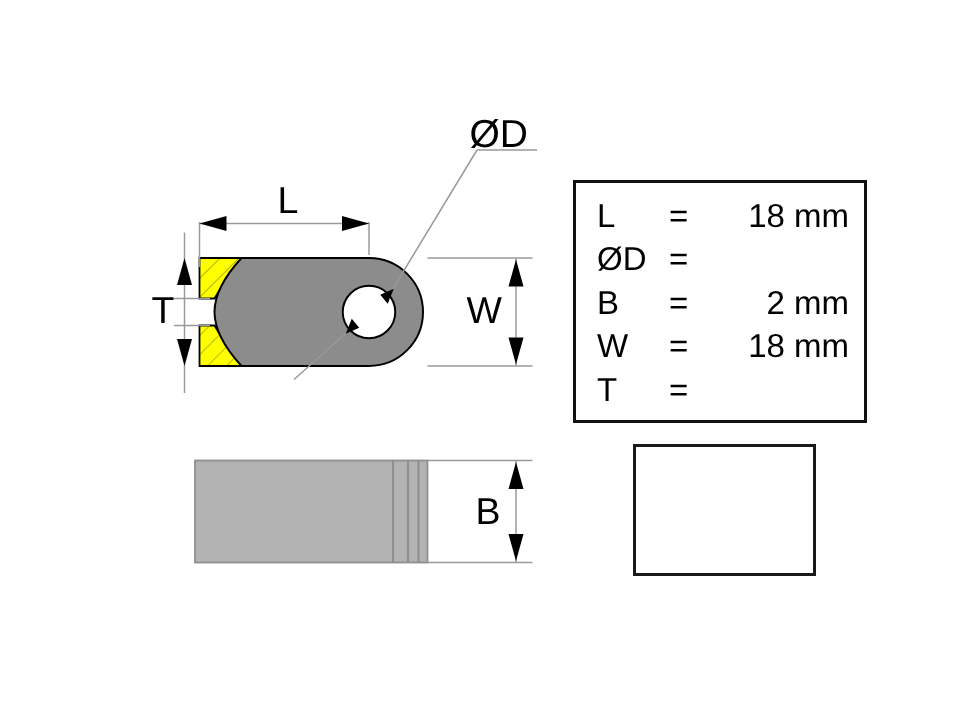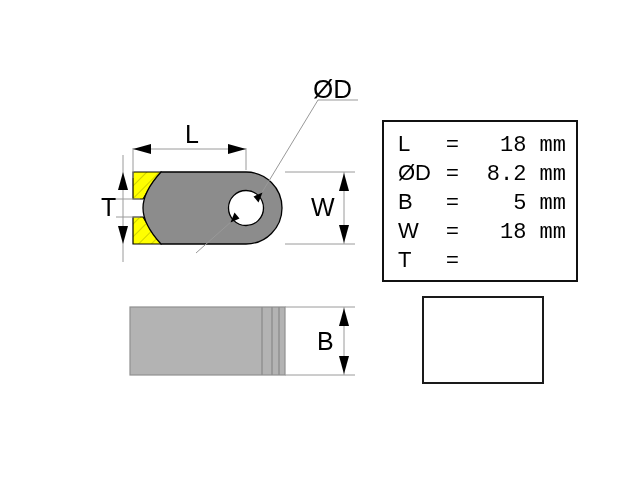--- a/index.html
+++ b/index.html
@@ -45,21 +45,21 @@
   }
   .spec-row {
     display: flex;
     align-items: baseline;
     height: 29px;
     font-size: 22px;
     color: #000000;
   }
   .spec-sym { width: 48px; text-align: left; white-space: pre; }
   .spec-eq  { width: 28px; text-align: left; }
-  .spec-val { flex: 1; text-align: right; padding-right: 4px; white-space: pre; font-family: Liberation Mono, monospace; }
+  .spec-val { flex: 1; text-align: right; padding-right: 4px; white-space: pre; }
 
   .photo-frame {
     position: absolute;
     left: 422px; top: 296px;
     width: 122px; height: 88px;
     border: 2px solid #1a1a1a;
     background: #ffffff;
     box-sizing: border-box;
     overflow: hidden;
   }
@@ -200,26 +200,25 @@
 <div class="spec-table">
   <div class="spec-rows">
     <div class="spec-row">
       <span class="spec-sym">L</span>
       <span class="spec-eq">=</span>
       <span class="spec-val">18 mm</span>
     </div>
     <div class="spec-row">
       <span class="spec-sym">ØD</span>
       <span class="spec-eq">=</span>
-      <span class="spec-val">8.2 mm</span>
     </div>
     <div class="spec-row">
       <span class="spec-sym">B</span>
       <span class="spec-eq">=</span>
-      <span class="spec-val">5 mm</span>
+      <span class="spec-val">2 mm</span>
     </div>
     <div class="spec-row">
       <span class="spec-sym">W</span>
       <span class="spec-eq">=</span>
       <span class="spec-val">18 mm</span>
     </div>
     <div class="spec-row">
       <span class="spec-sym">T</span>
       <span class="spec-eq">=</span>
     </div>

